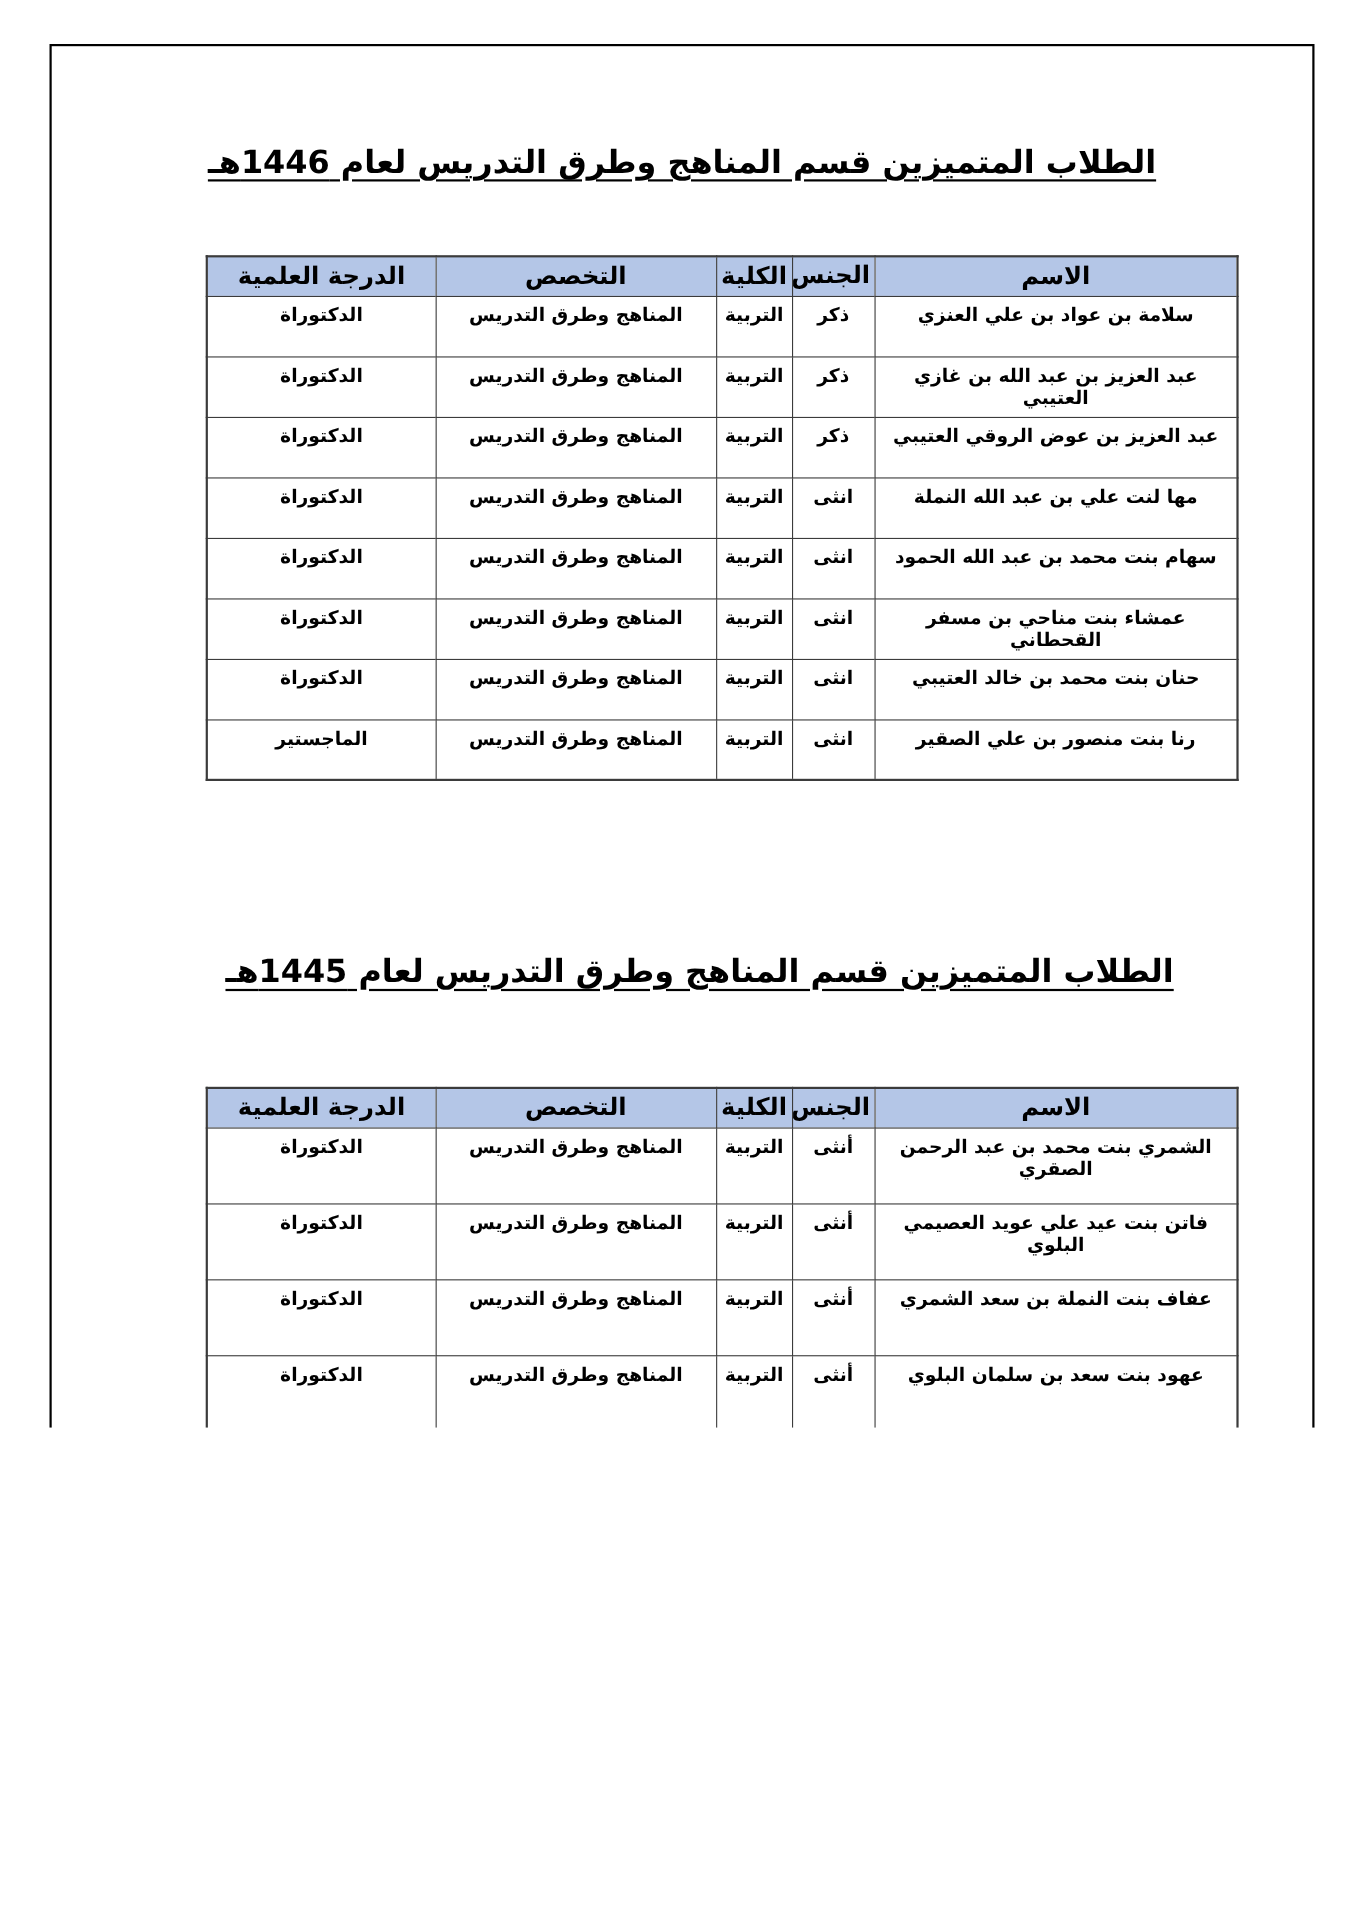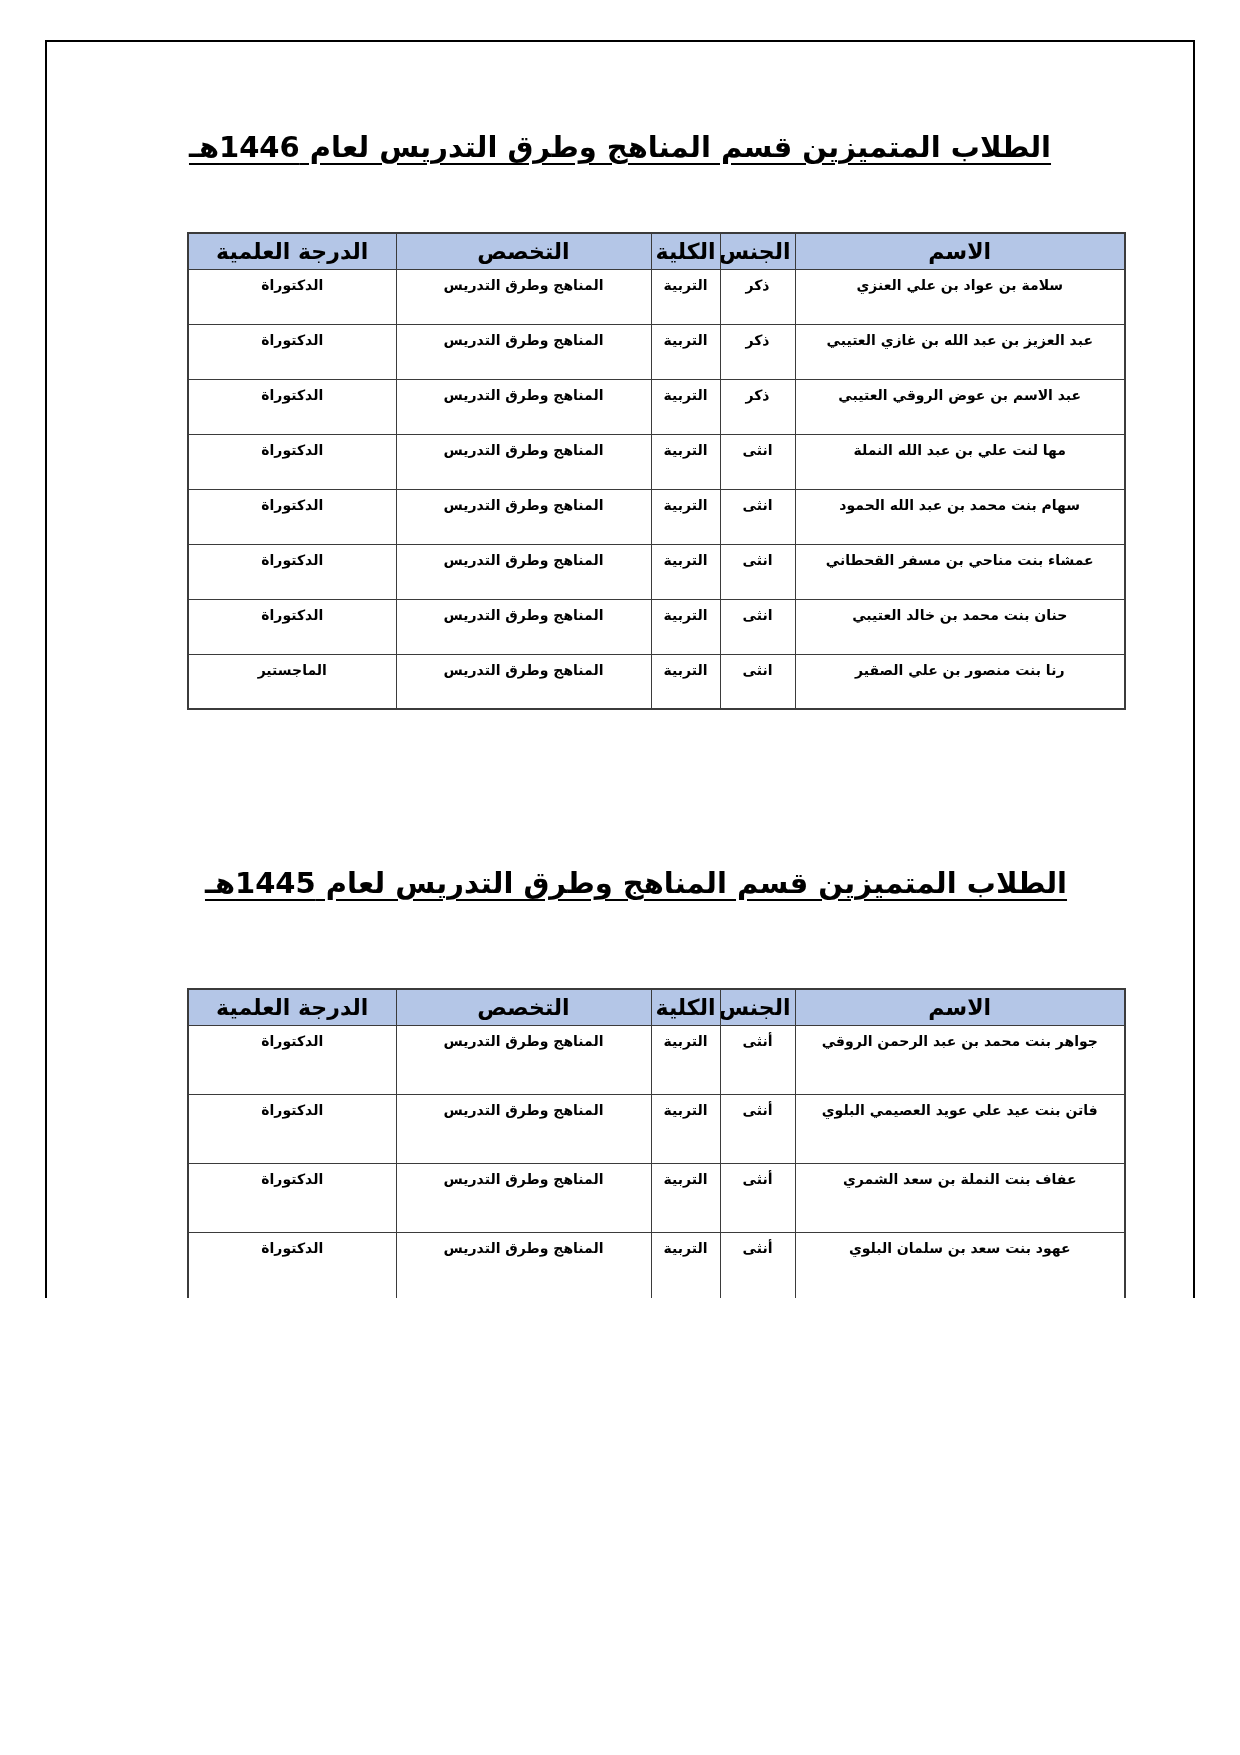--- a/index.html
+++ b/index.html
@@ -63,21 +63,21 @@
     overflow: hidden;
     padding: 2px 4px;
   }
   table.students-table { border: 2px solid #3b3b3b; }
   table.students-table th {
     height: 36px;
     font-size: 22px;
     vertical-align: middle;
   }
   table.students-table td {
-    font-size: 14px;
+    font-size: 17px;
     vertical-align: top;
     padding-top: 7px;
   }
   #table-1446 td { height: 55px; }
   #table-1445 td { height: 69px; }
 
   
   table.students-table th:nth-child(1), table.students-table td:nth-child(1) { width: 330px; }
   table.students-table th:nth-child(2), table.students-table td:nth-child(2) { width: 75px; }
   table.students-table th:nth-child(3), table.students-table td:nth-child(3) { width: 69px; }
@@ -111,21 +111,21 @@
           <td>الدكتوراة</td>
         </tr>
         <tr>
           <td>عبد العزيز بن عبد الله بن غازي العتيبي</td>
           <td>ذكر</td>
           <td>التربية</td>
           <td>المناهج وطرق التدريس</td>
           <td>الدكتوراة</td>
         </tr>
         <tr>
-          <td>عبد الاسم بن عوض الروقي العتيبي</td>
+          <td>عبد العزيز بن عوض الروقي العتيبي</td>
           <td>ذكر</td>
           <td>التربية</td>
           <td>المناهج وطرق التدريس</td>
           <td>الدكتوراة</td>
         </tr>
         <tr>
           <td>مها لنت علي بن عبد الله النملة</td>
           <td>انثى</td>
           <td>التربية</td>
           <td>المناهج وطرق التدريس</td>
@@ -169,21 +169,21 @@
         <tr>
           <th style="background: rgb(180, 198, 231);">الاسم</th>
           <th style="background: rgb(180, 198, 231);">الجنس</th>
           <th style="background: rgb(180, 198, 231);">الكلية</th>
           <th style="background: rgb(180, 198, 231);">التخصص</th>
           <th style="background: rgb(180, 198, 231);">الدرجة العلمية</th>
         </tr>
       </thead>
       <tbody>
         <tr>
-          <td>جواهر بنت محمد بن عبد الرحمن الروقي</td>
+          <td>الشمري بنت محمد بن عبد الرحمن الصقري</td>
           <td>أنثى</td>
           <td>التربية</td>
           <td>المناهج وطرق التدريس</td>
           <td>الدكتوراة</td>
         </tr>
         <tr>
           <td>فاتن بنت عيد علي عويد العصيمي البلوي</td>
           <td>أنثى</td>
           <td>التربية</td>
           <td>المناهج وطرق التدريس</td>

